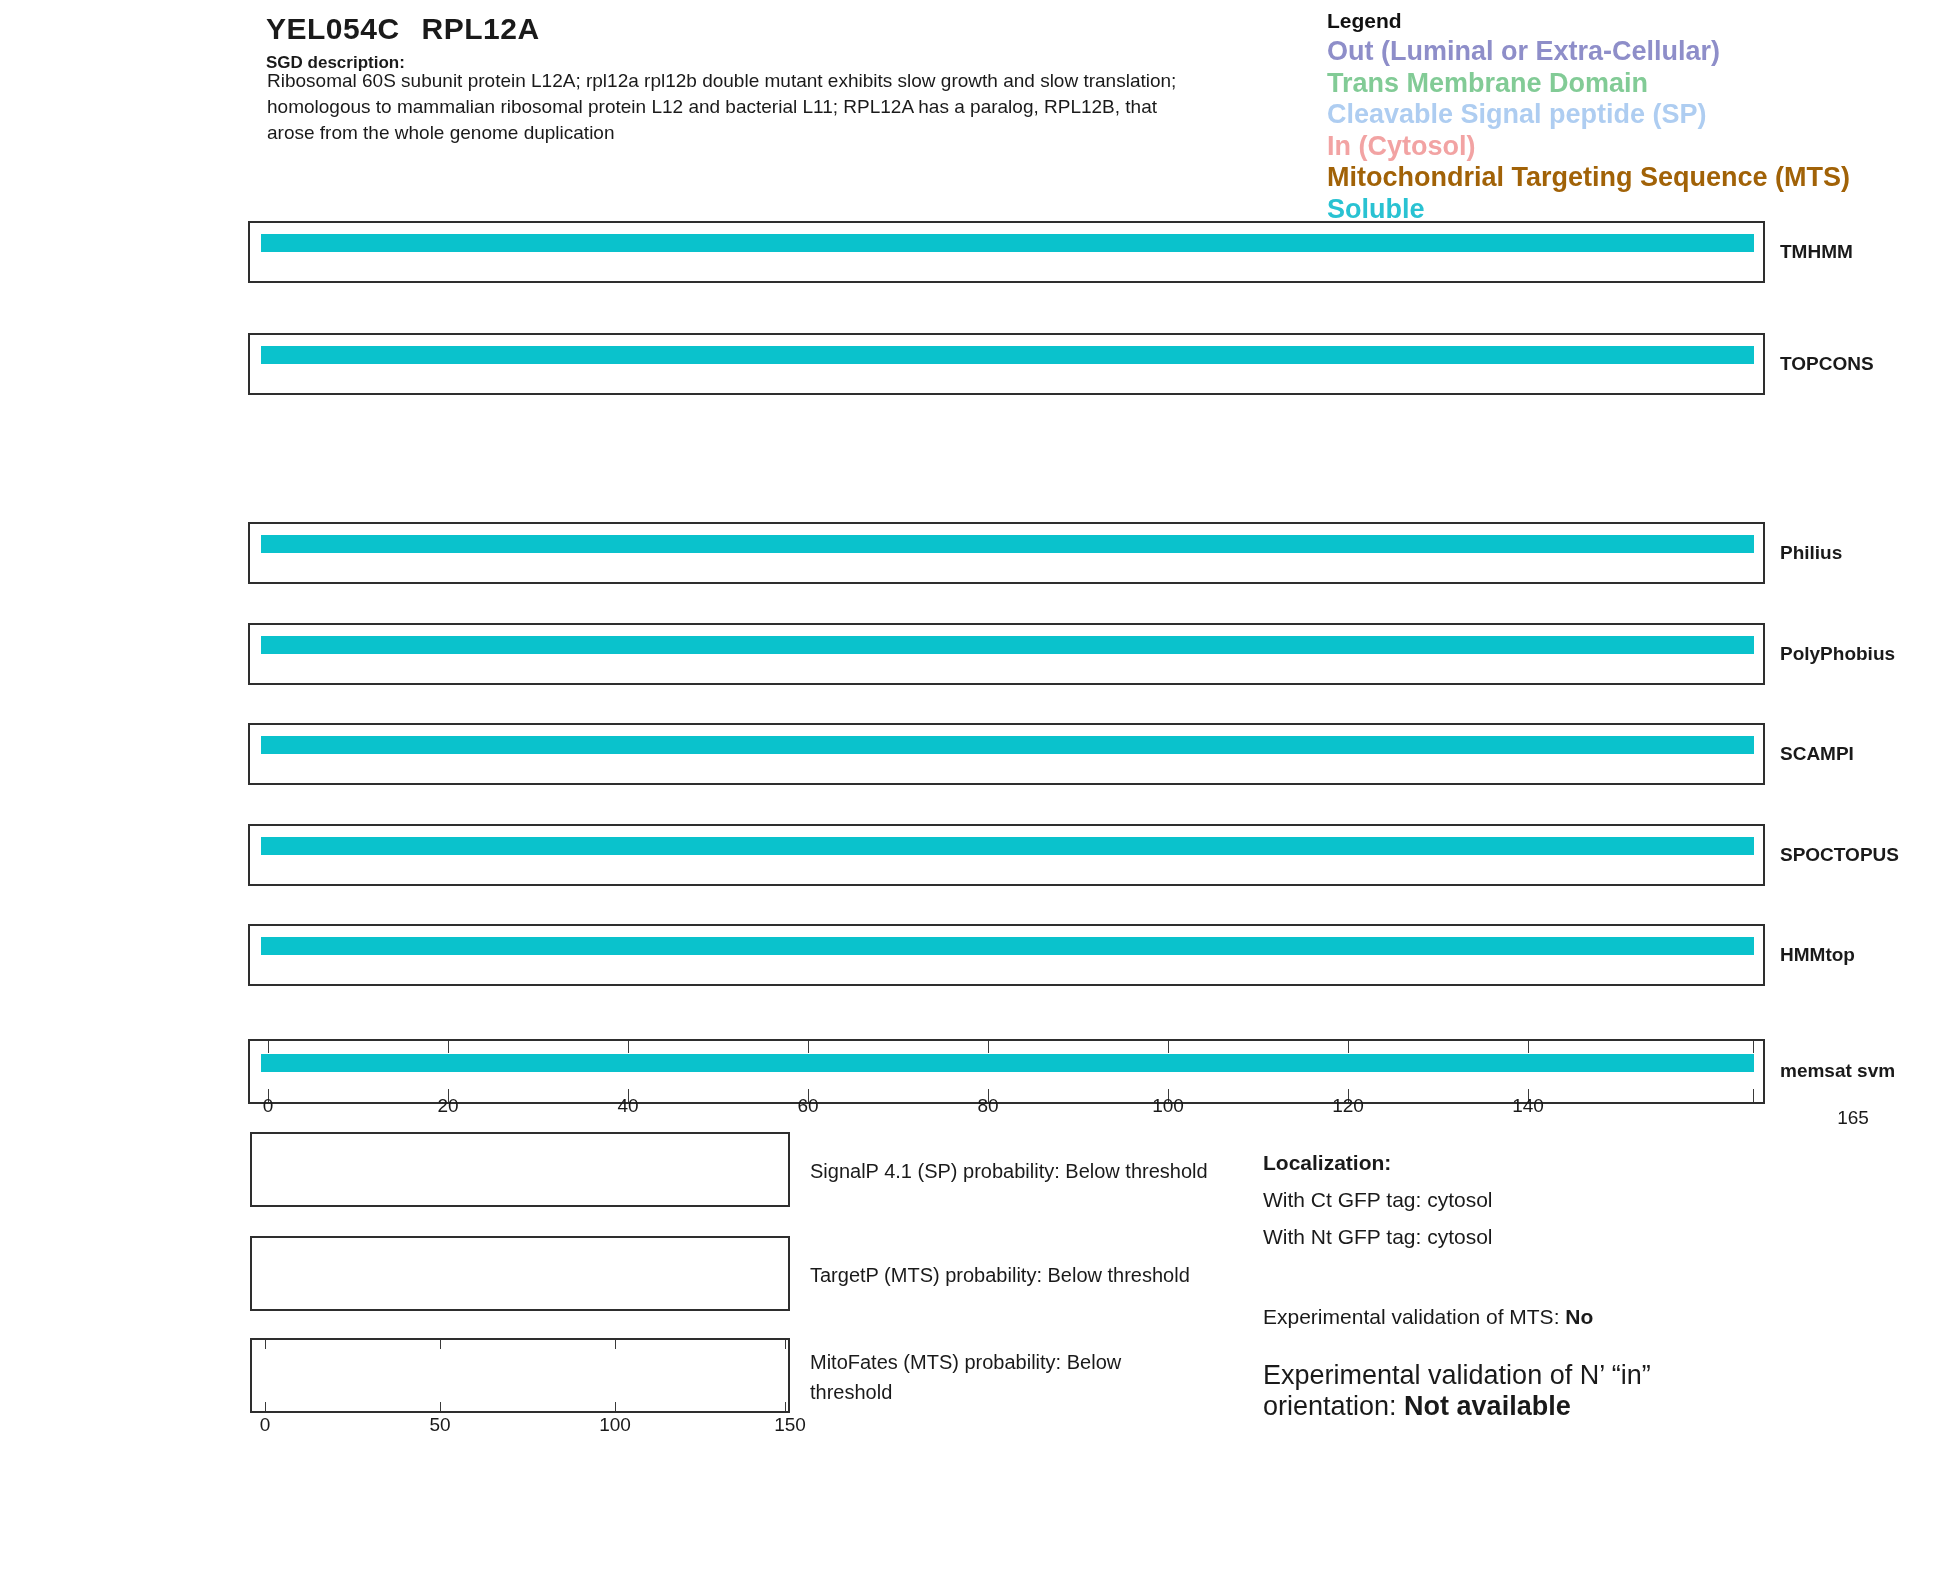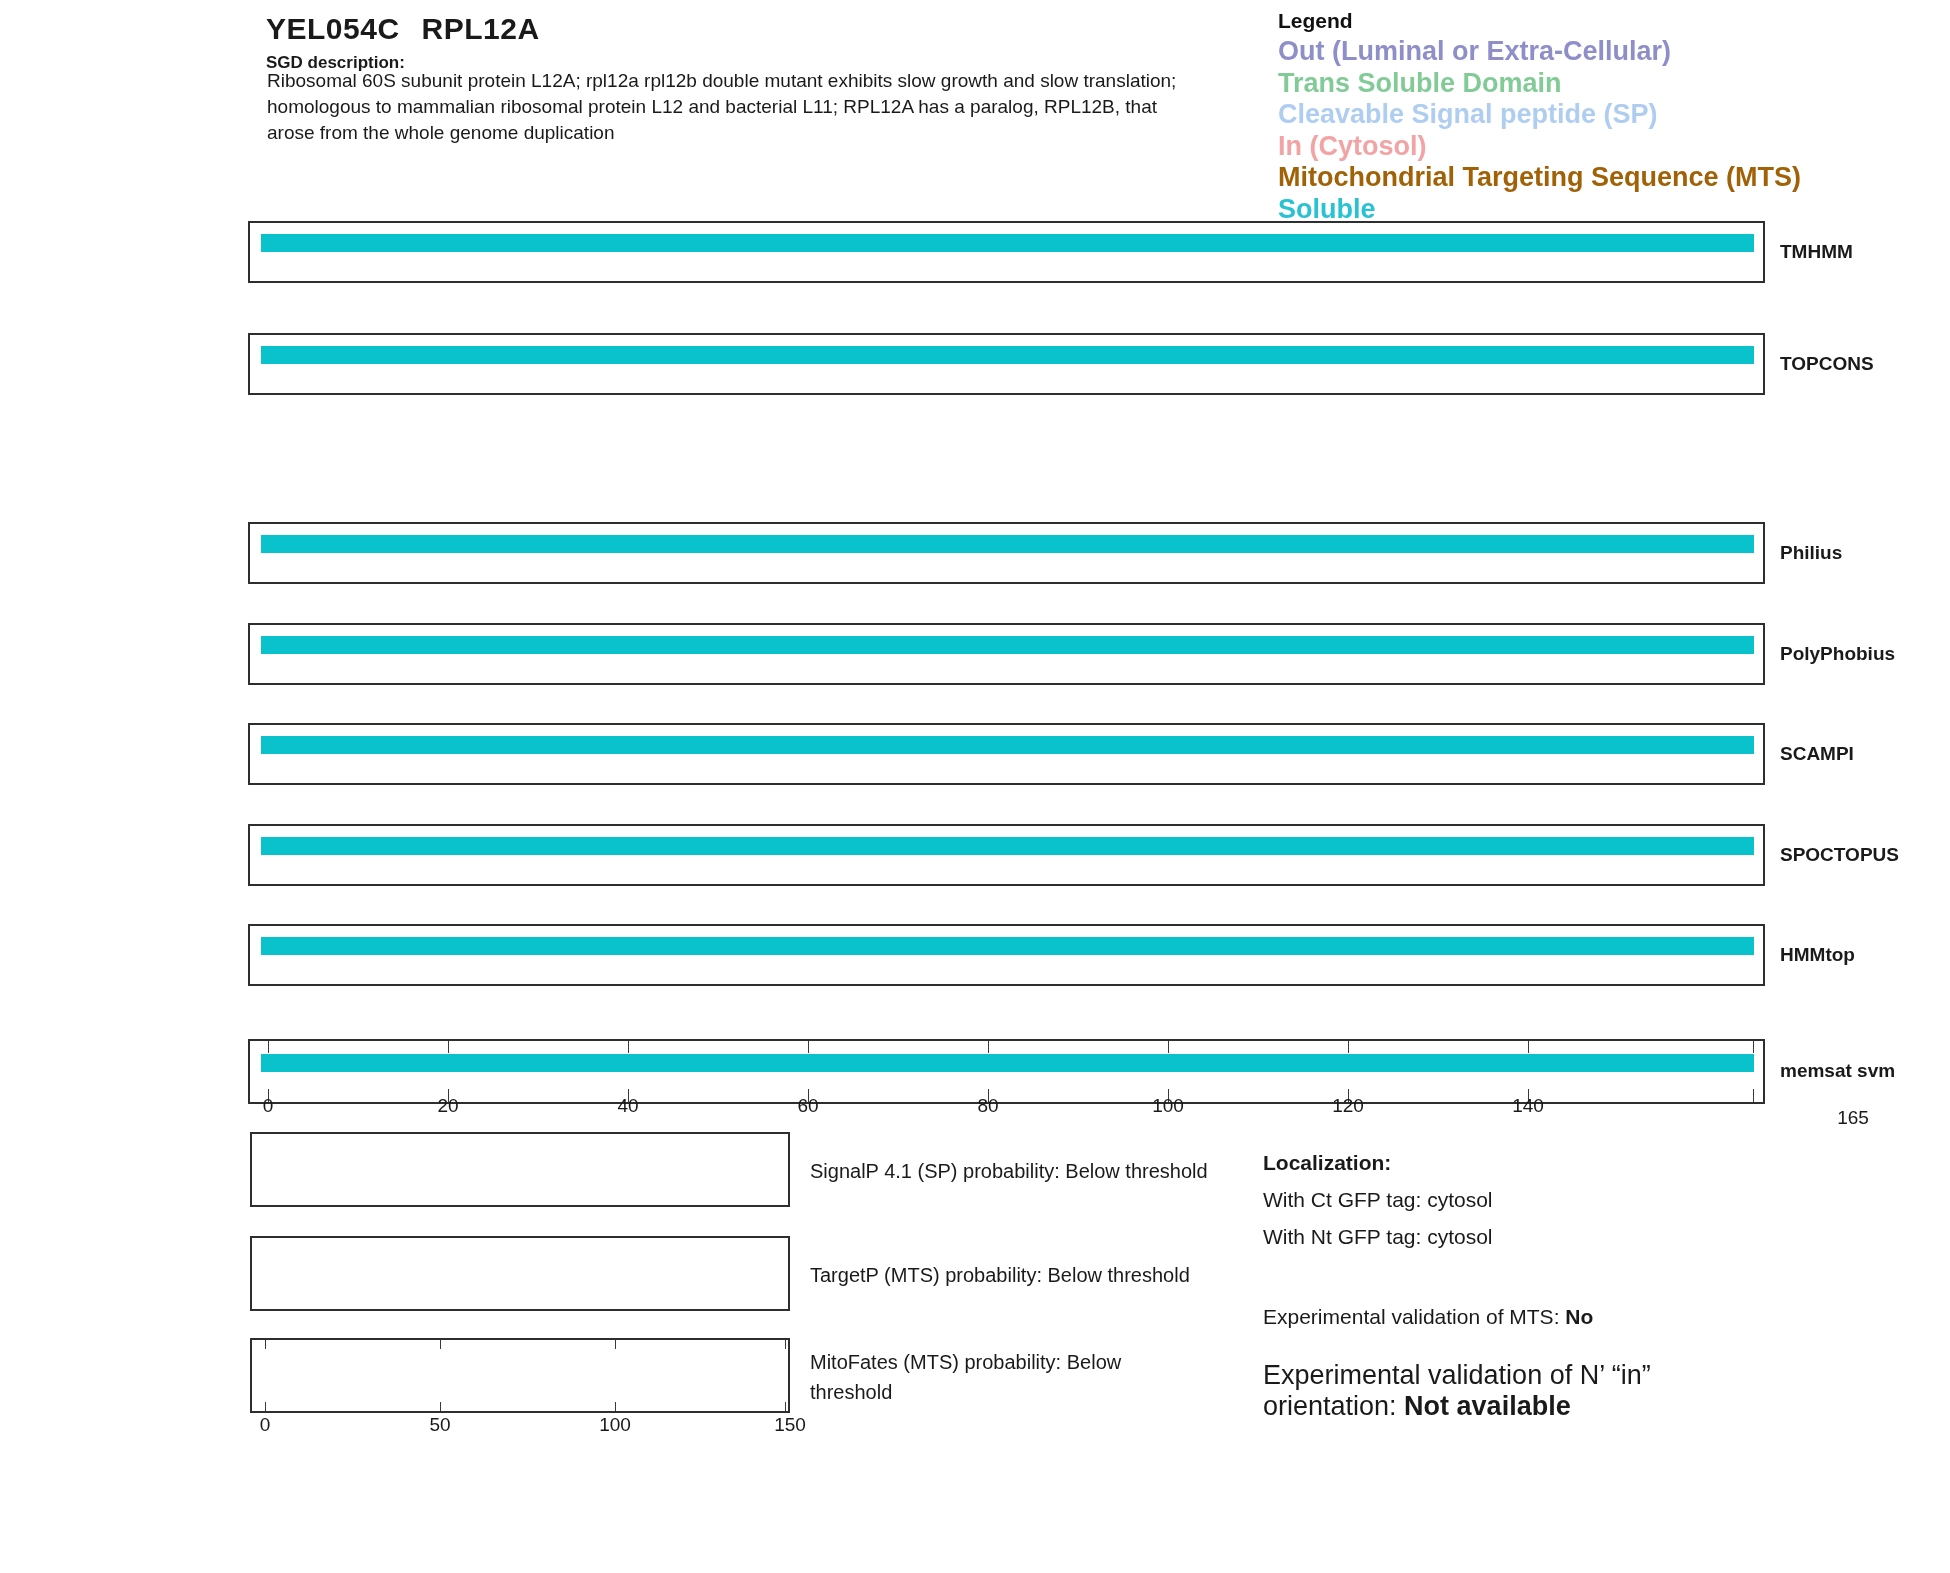--- a/index.html
+++ b/index.html
@@ -8,21 +8,21 @@
 
   .abs{position:absolute;}
 
   
   .title{left:266px;top:12px;font-size:30px;font-weight:bold;white-space:nowrap;letter-spacing:.5px;}
   .title .gene{margin-left:22px;}
   .sgd-label{left:266px;top:53px;font-size:17px;font-weight:bold;}
   .desc-line{left:267px;font-size:19px;white-space:nowrap;}
 
   
-  .legend{left:1278px;top:6px;}
+  .legend{left:1327px;top:6px;}
   .legend-title{font-size:21px;font-weight:bold;line-height:30px;color:#111;}
   .legend-entry{font-size:27px;font-weight:bold;line-height:31.5px;white-space:nowrap;}
 
   
   .track-row{position:absolute;left:0;width:1662px;height:66px;}
   .track-box{position:absolute;left:248px;top:0;width:1517px;height:62px;border:2px solid #2e2e2e;background:#fff;box-sizing:border-box;}
   .track-box.tall{height:65px;}
   .track-bar{position:absolute;left:11px;top:11px;width:1493px;height:18px;}
   .track-box.tall .track-bar{top:13px;}
   .track-label{position:absolute;left:1780px;top:20px;font-size:19px;font-weight:bold;white-space:nowrap;}
@@ -56,21 +56,21 @@
     <span>YEL054C</span><span class="gene">RPL12A</span>
   </div>
   <div class="abs sgd-label">SGD description:</div>
   <div class="abs desc-line" style="top:70px">Ribosomal 60S subunit protein L12A; rpl12a rpl12b double mutant exhibits slow growth and slow translation;</div>
   <div class="abs desc-line" style="top:96px">homologous to mammalian ribosomal protein L12 and bacterial L11; RPL12A has a paralog, RPL12B, that</div>
   <div class="abs desc-line" style="top:122px">arose from the whole genome duplication</div>
 
   <div class="abs legend">
     <div class="legend-title">Legend</div>
     <div class="legend-entry" style="color: rgb(142, 142, 201);">Out (Luminal or Extra-Cellular)</div>
-    <div class="legend-entry" style="color: rgb(130, 203, 150);">Trans Soluble Domain</div>
+    <div class="legend-entry" style="color: rgb(130, 203, 150);">Trans Membrane Domain</div>
     <div class="legend-entry" style="color: rgb(174, 205, 241);">Cleavable Signal peptide (SP)</div>
     <div class="legend-entry" style="color: rgb(242, 163, 163);">In (Cytosol)</div>
     <div class="legend-entry" style="color: #a16207;">Mitochondrial Targeting Sequence (MTS)</div>
     <div class="legend-entry" style="color: rgb(41, 194, 210);">Soluble</div>
   </div>
 
   <div class="track-row" style="top:221px">
     <div class="track-box">
         <div class="track-bar" style="background: rgb(10, 194, 204);"></div>
       </div>

